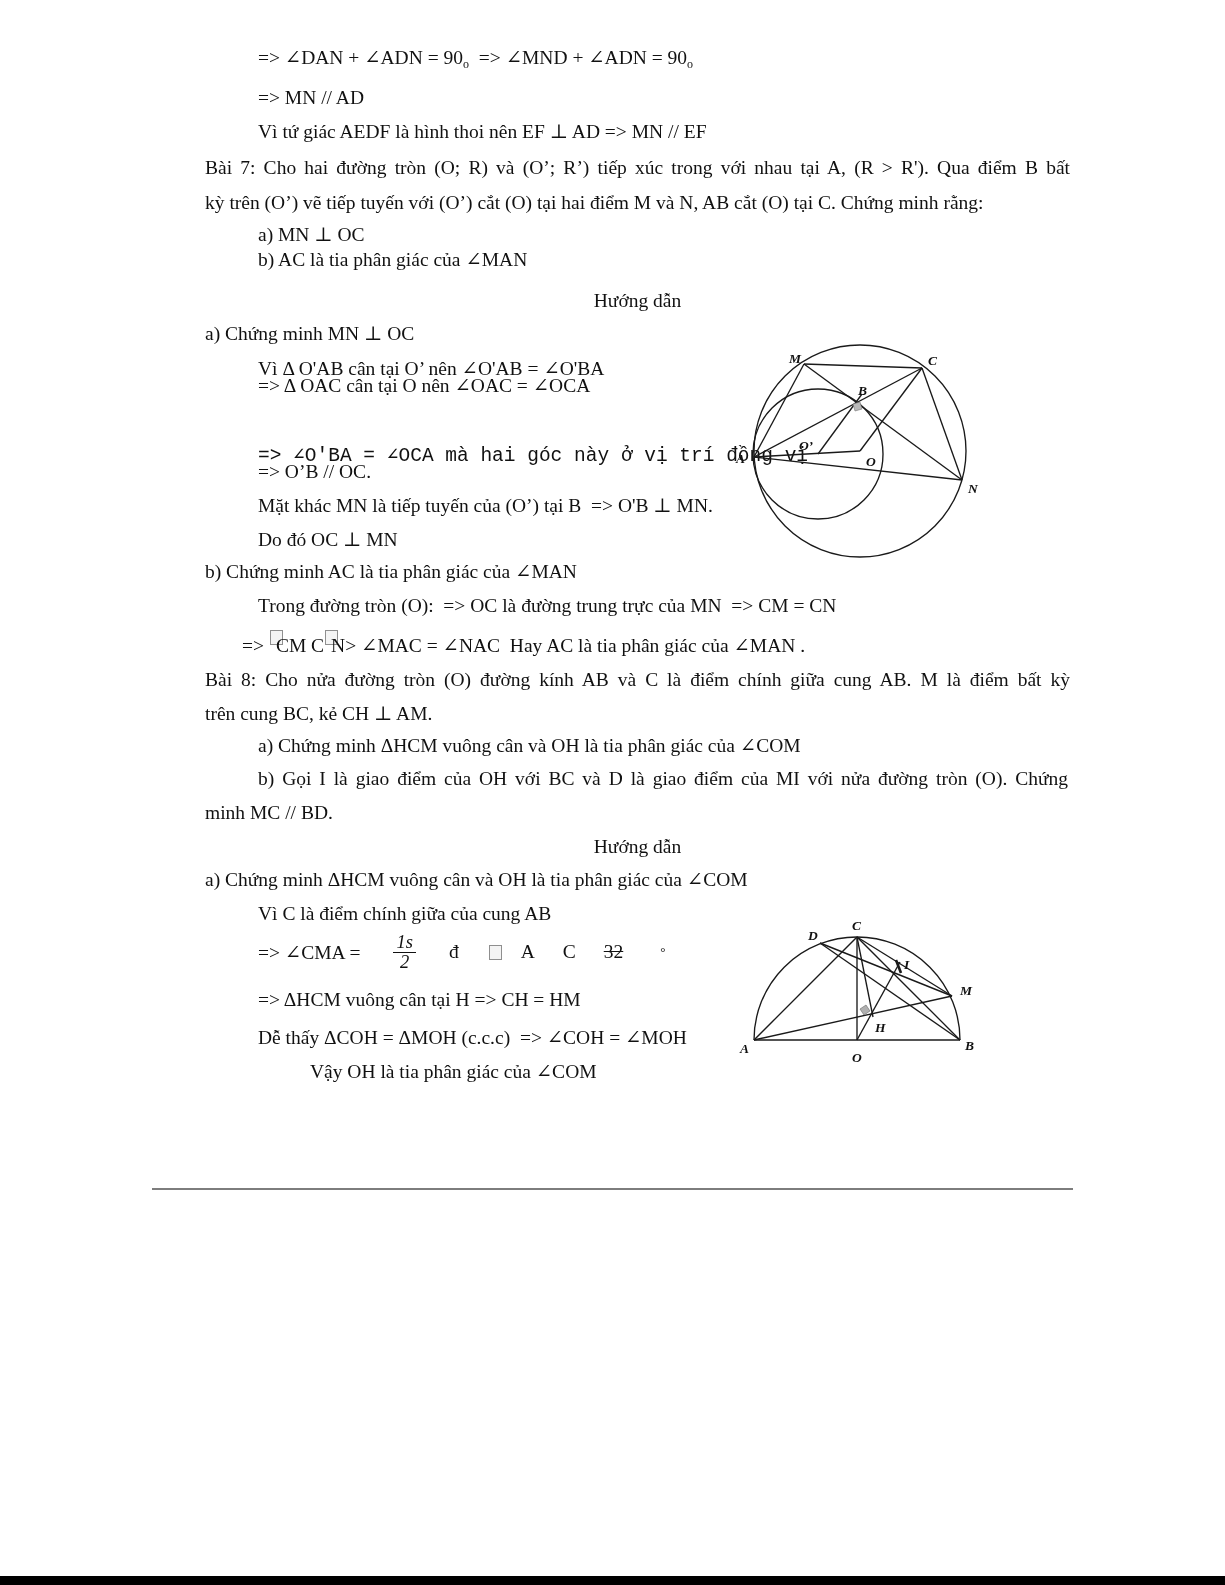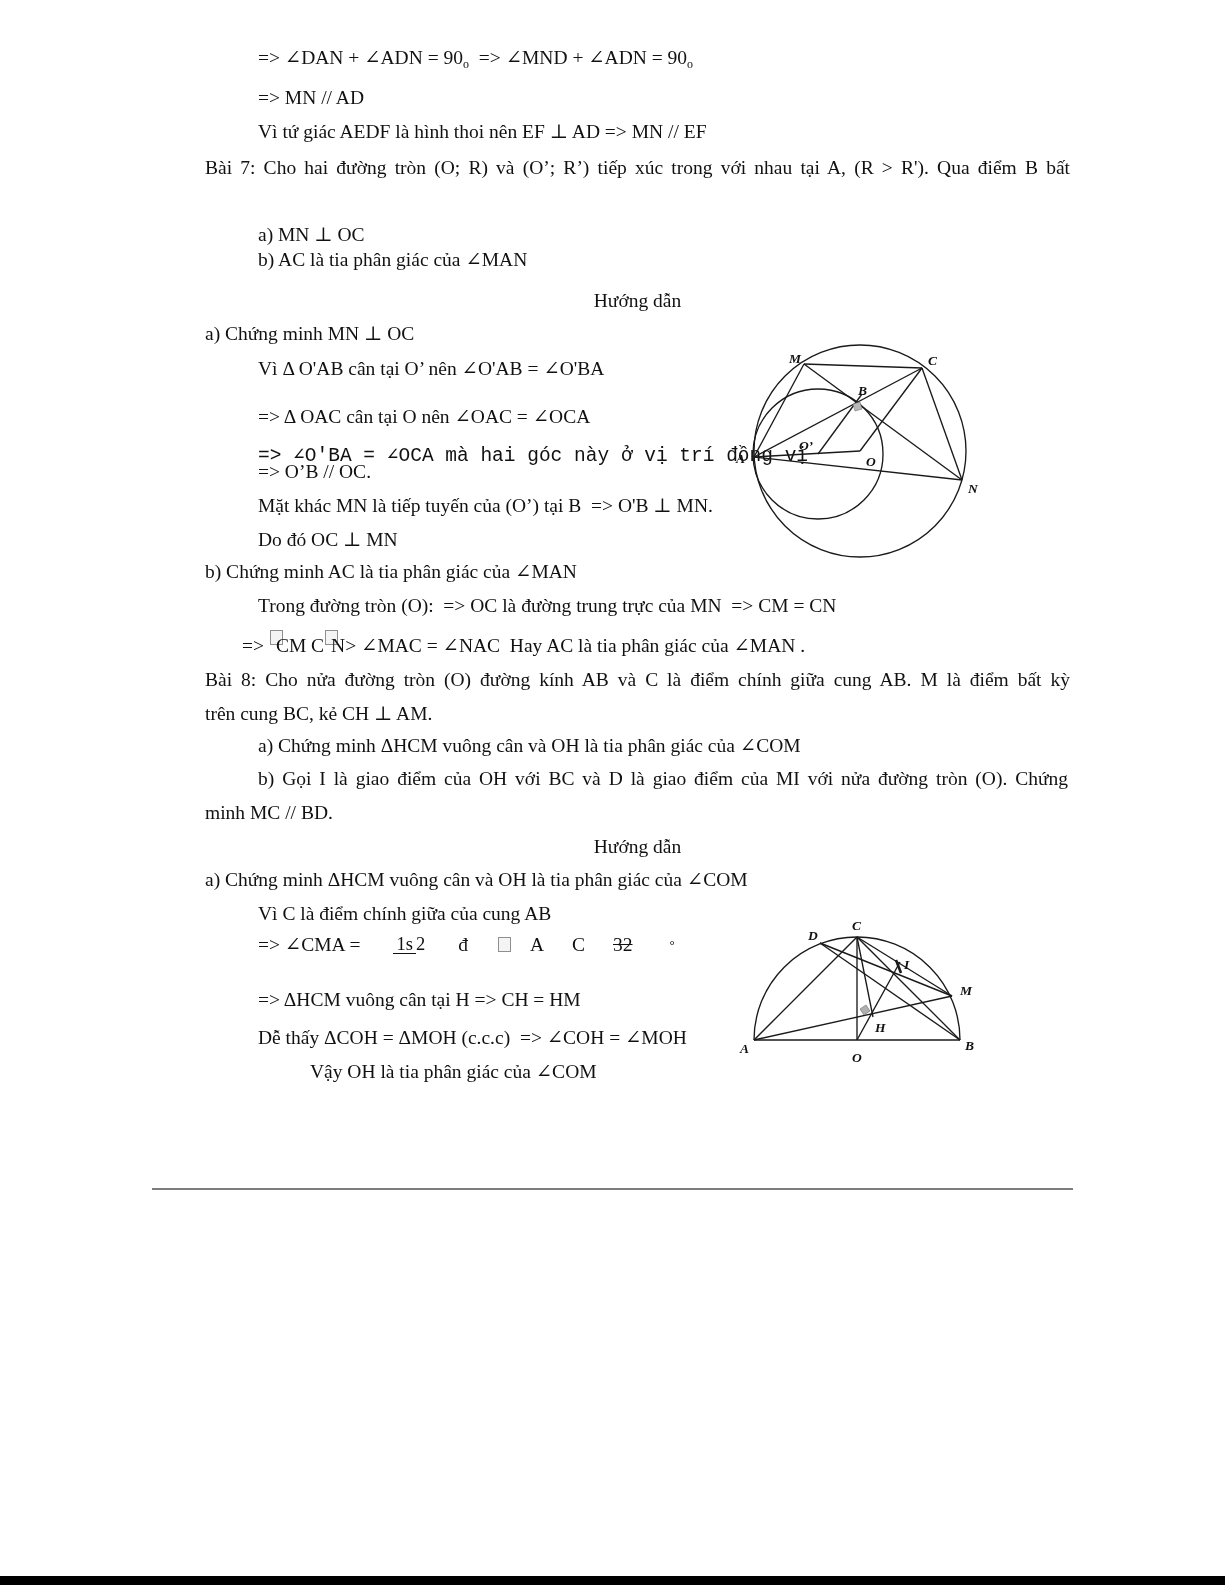--- a/index.html
+++ b/index.html
@@ -38,23 +38,23 @@
     margin:0 -7px 0 1px;
   }
   .strike{text-decoration:line-through;}
   .deg{font-size:13px;vertical-align:8px;margin-left:9px;}
   .formula-row{
     position:absolute;
     display:flex;align-items:center;
     font-size:19.5px;
   }
   .frac{
-    display:inline-flex;flex-direction:row;
+    display:inline-flex;flex-direction:column;
     text-align:center;line-height:1.02;
-    margin:0 5px;font-size:18.5px;
+    margin:0 5px;font-size:18.5px;font-style:italic;
   }
   .frac .num{border-bottom:1.4px solid #111;padding:0 3px;}
   svg{position:absolute;overflow:visible;}
   svg line, svg circle, svg path, svg polyline{
     stroke:#1a1a1a;stroke-width:1.35;fill:none;
   }
   svg text{
     font-family:"Liberation Serif","DejaVu Serif",serif;
     font-style:italic;font-weight:bold;
     font-size:13.5px;fill:#111;stroke:none;
@@ -71,28 +71,29 @@
 </head>
 <body>
 
 <div class="page">
 
   <div class="ln" style="top:46px;left:258px;"><span>=&gt; ∠DAN + ∠ADN = 90</span><span class="sub">o</span><span>  =&gt; ∠MND + ∠ADN = 90</span><span class="sub">o</span></div>
 
   <div class="ln" style="top:86px;left:258px;">=&gt; MN // AD</div>
   <div class="ln" style="top:120px;left:258px;">Vì tứ giác AEDF là hình thoi nên EF ⊥ AD =&gt; MN // EF</div>
   <div class="ln just" style="top:156px;left:205px;width:865px;">Bài 7: Cho hai đường tròn (O; R) và (O’; R’) tiếp xúc trong với nhau tại A, (R &gt; R'). Qua điểm B bất</div>
+  <div class="ln" style="top:191px;left:205px;">kỳ trên (O’) vẽ tiếp tuyến với (O’) cắt (O) tại hai điểm M và N, AB cắt (O) tại C. Chứng minh rằng:</div>
   <div class="ln" style="top:223px;left:258px;">a) MN ⊥ OC</div>
   <div class="ln" style="top:248px;left:258px;">b) AC là tia phân giác của ∠MAN</div>
 
   <div class="ln center" style="top:289px;left:205px;width:865px;">Hướng dẫn</div>
 
   <div class="ln" style="top:322px;left:205px;">a) Chứng minh MN ⊥ OC</div>
   <div class="ln" style="top:357px;left:258px;">Vì Δ O'AB cân tại O’ nên ∠O'AB = ∠O'BA</div>
-  <div class="ln" style="top:405px;left:258px;text-align:center;">=&gt; Δ OAC cân tại O nên ∠OAC = ∠OCA</div>
+  <div class="ln" style="top:374px;left:258px;text-align:center;">=&gt; Δ OAC cân tại O nên ∠OAC = ∠OCA</div>
   <div class="ln" style="top:444px;left:258px;font-family:Liberation Mono, monospace;">=&gt; ∠O'BA = ∠OCA mà hai góc này ở vị trí đồng vị</div>
   <div class="ln" style="top:460px;left:258px;">=&gt; O’B // OC.</div>
   <div class="ln" style="top:494px;left:258px;">Mặt khác MN là tiếp tuyến của (O’) tại B  =&gt; O'B ⊥ MN.</div>
   <div class="ln" style="top:528px;left:258px;">Do đó OC ⊥ MN</div>
   <div class="ln" style="top:560px;left:205px;">b) Chứng minh AC là tia phân giác của ∠MAN</div>
   <div class="ln" style="top:594px;left:258px;">Trong đường tròn (O):  =&gt; OC là đường trung trực của MN  =&gt; CM = CN</div>
 
   <div class="ln" style="top:630px;left:242px;"><span>=&gt; </span><span class="gbox"></span><span>CM C</span><span class="gbox"></span><span>N</span><span>&gt; ∠MAC = ∠NAC  Hay AC là tia phân giác của ∠MAN .</span></div>
 
   <div class="ln just" style="top:668px;left:205px;width:865px;">Bài 8: Cho nửa đường tròn (O) đường kính AB và C là điểm chính giữa cung AB. M là điểm bất kỳ</div>

